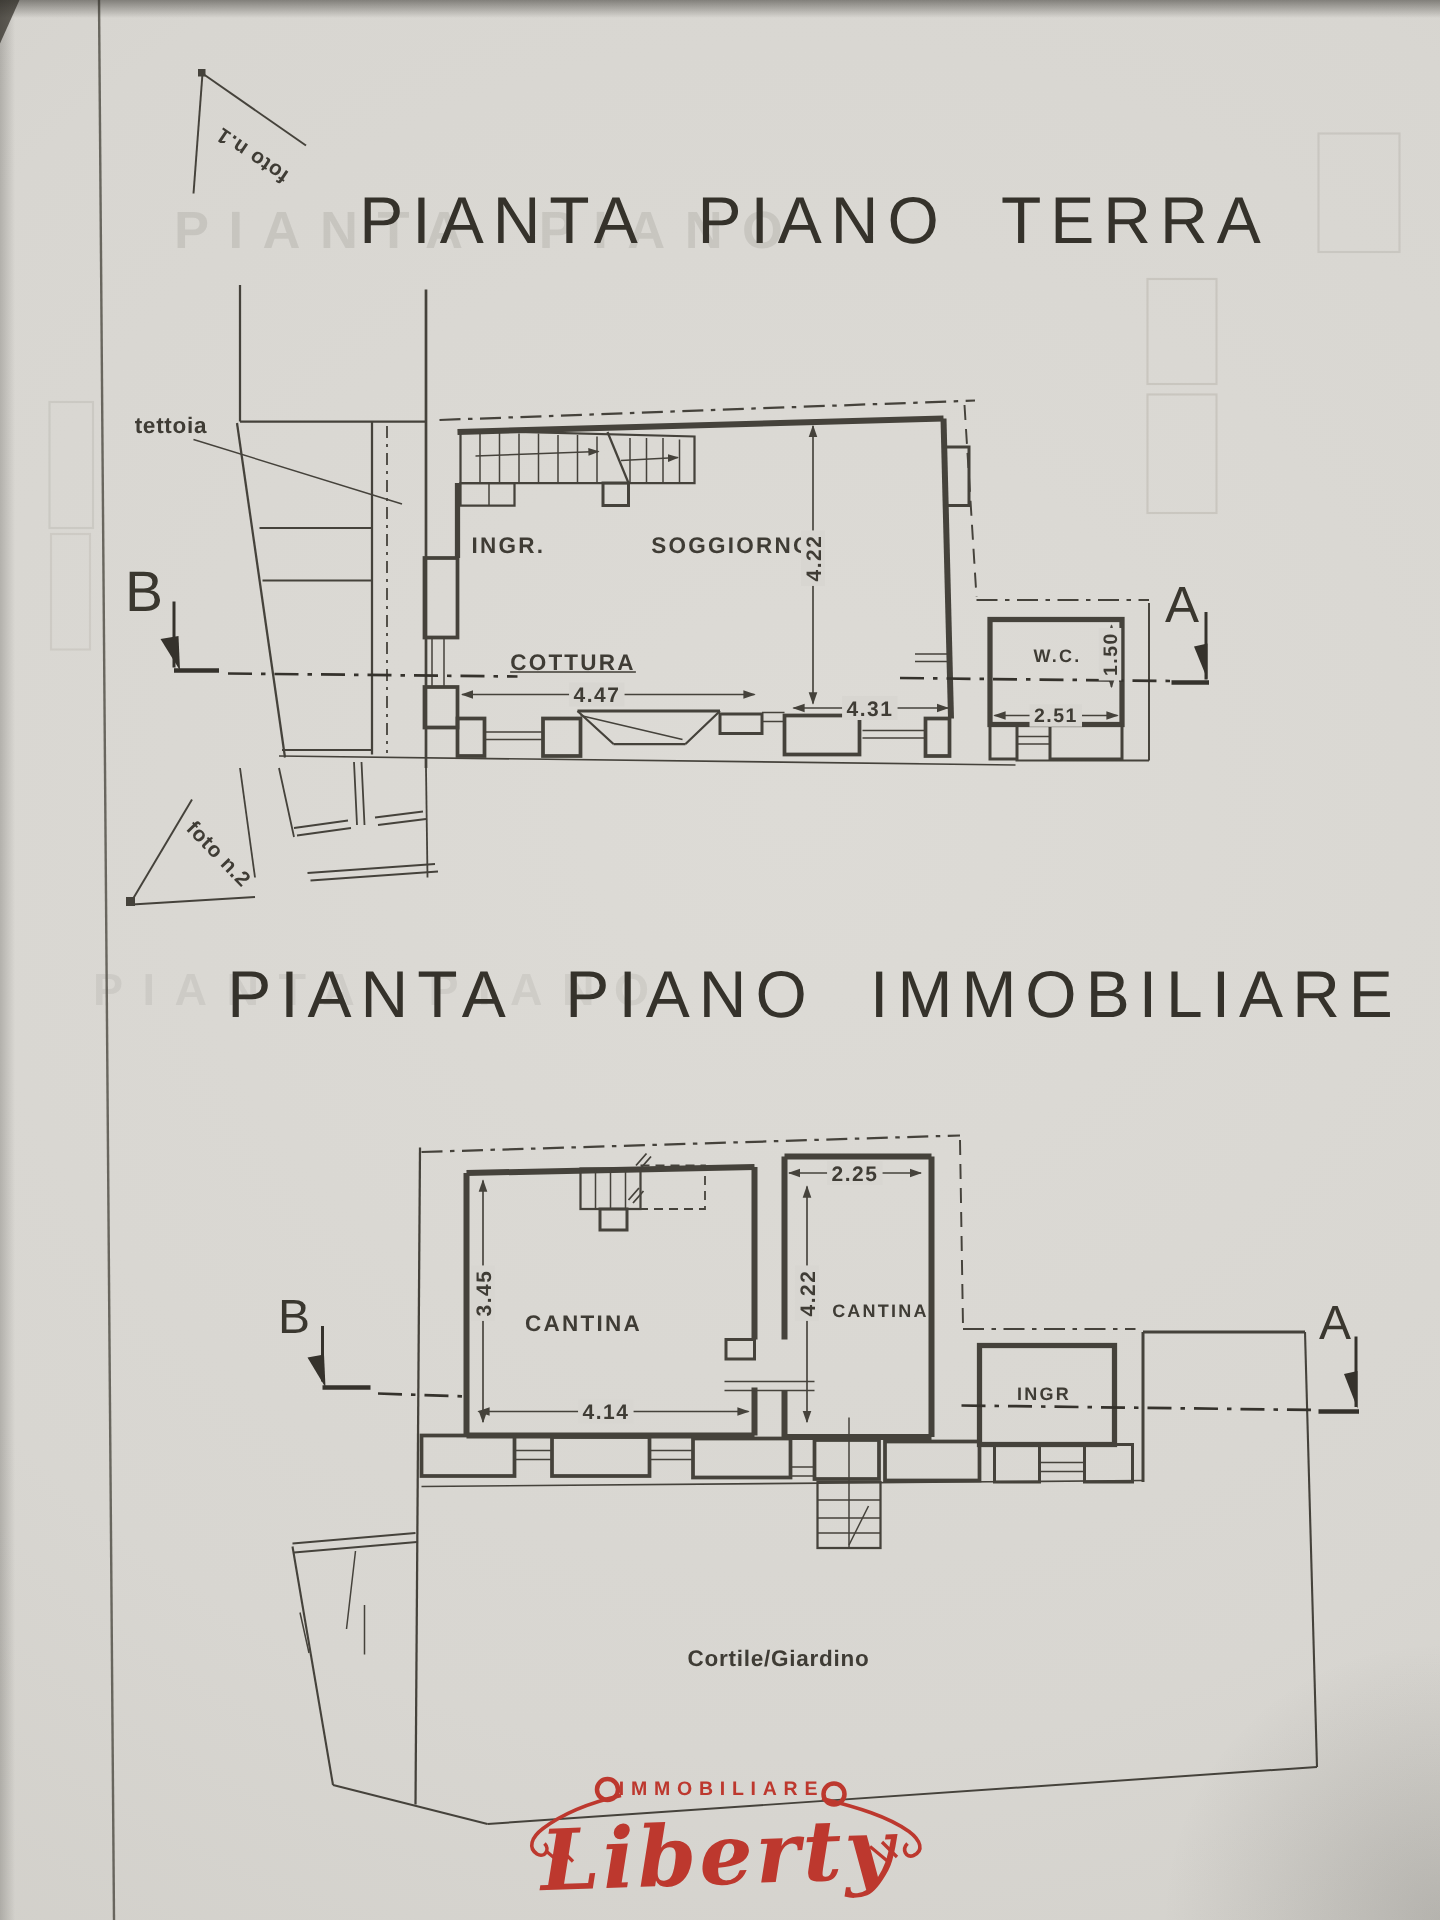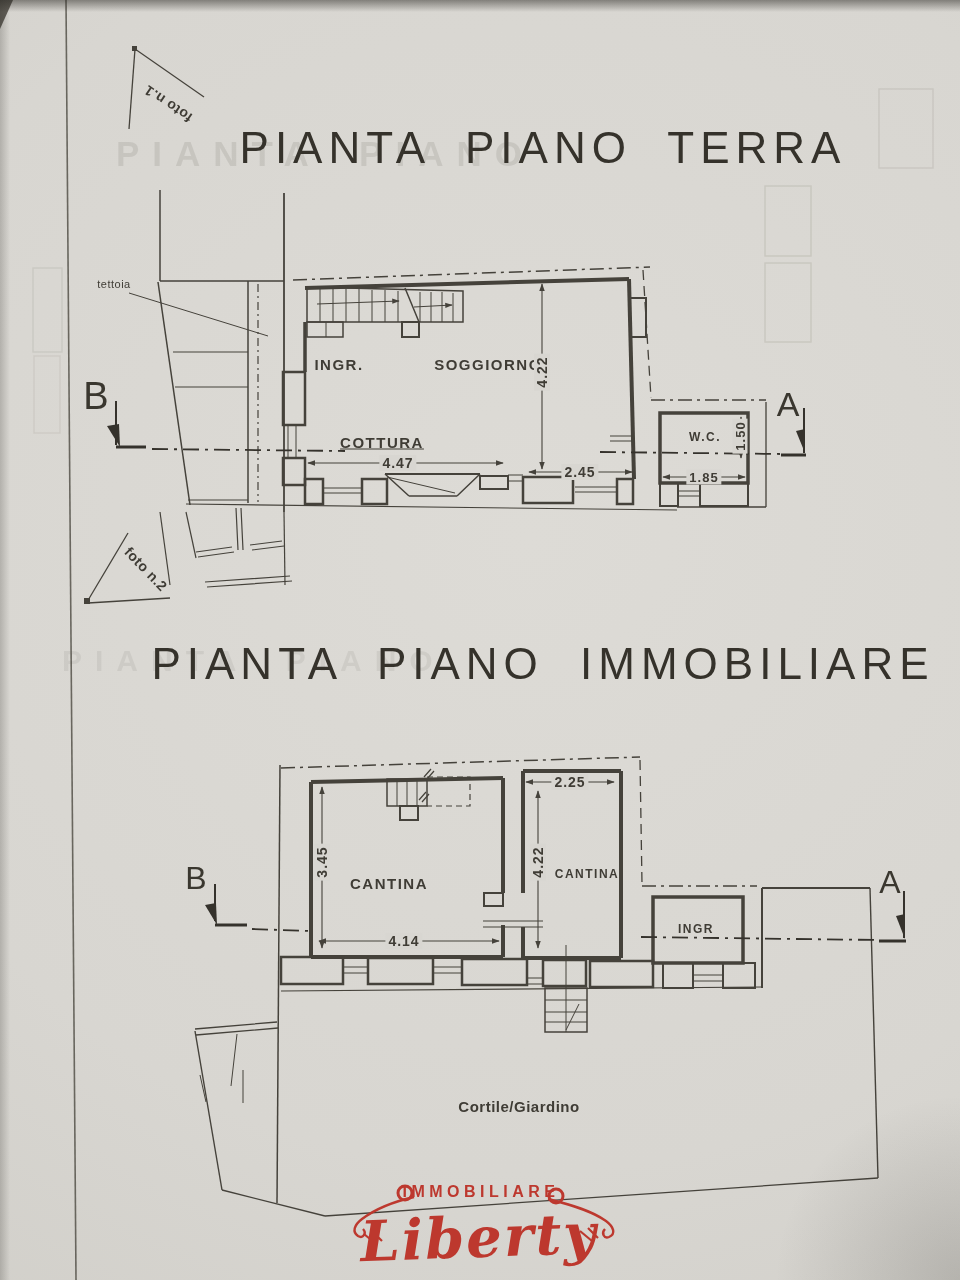--- a/index.html
+++ b/index.html
@@ -20,22 +20,22 @@
   .ghost{position:absolute;transform:none;font-size:35px;font-weight:700;letter-spacing:13px;word-spacing:16px;color:#55524a;opacity:.13;white-space:nowrap;}
   .ghost2{font-size:30px;opacity:.09;}
   .room{font-size:15px;font-weight:bold;letter-spacing:1.5px;}
   .room.sm{font-size:12px;}
   .dim{font-size:14px;font-weight:600;letter-spacing:1px;background:#d8d6d1;padding:0 3px;}
   .dim.v{transform:translate(-50%,-50%) rotate(-90deg);}
   .dim.sm{font-size:13px;}
   .sec{font-size:38px;font-weight:400;color:#3a372f;}
   .sec.sm{font-size:32px;}
   .photo{font-size:14px;font-weight:600;letter-spacing:.5px;}
-  .annex{font-size:11px;font-weight:400;letter-spacing:.5px;}
-  .logo-top{font-size:16px;font-weight:bold;letter-spacing:4.5px;color:#bd382e;}
+  .annex{font-size:15px;font-weight:700;letter-spacing:.5px;}
+  .logo-top{font-size:13px;font-weight:bold;letter-spacing:4.5px;color:#bd382e;}
   .logo-script{font-family:"DejaVu Serif",serif;font-style:italic;font-weight:bold;font-size:56px;
     color:#bd382e;transform:translate(-50%,-50%) rotate(-2deg);letter-spacing:2px;}
 </style>
 </head>
 <body>
 
 <div class="page">
 
   <svg class="linework" width="960" height="1280" viewBox="0 0 960 1280">
     <defs>
@@ -243,22 +243,22 @@
   <div class="lbl photo" style="left:168px;top:104px;transform:translate(-50%,-50%) rotate(214deg);">foto n.1</div>
   <div class="lbl annex" style="left:114px;top:284px;">tettoia</div>
   <div class="lbl sec" style="left:96px;top:396px;">B</div>
   <div class="lbl sec" style="left:788px;top:404px;font-size:34px;">A</div>
   <div class="lbl room" style="left:339px;top:364px;">INGR.</div>
   <div class="lbl room" style="left:488px;top:364px;">SOGGIORNO</div>
   <div class="lbl room" style="left:382px;top:442px;text-decoration:underline;">COTTURA</div>
   <div class="lbl room sm" style="left:705px;top:437px;">W.C.</div>
   <div class="lbl dim v" style="left:542px;top:372px;">4.22</div>
   <div class="lbl dim" style="left:398px;top:463px;">4.47</div>
-  <div class="lbl dim" style="left:580px;top:472px;">2.45</div>
-  <div class="lbl dim sm" style="left:704px;top:477px;">1.85</div>
+  <div class="lbl dim" style="left:580px;top:472px;">4.31</div>
+  <div class="lbl dim sm" style="left:704px;top:477px;">2.51</div>
   <div class="lbl dim v sm" style="left:740px;top:436px;">1.50</div>
 
   <div class="ghost ghost2" style="left:62px;top:644px;">PIANTA PIANO</div>
   <div class="lbl title" style="left:543px;top:664px;">PIANTA PIANO IMMOBILIARE</div>
   <div class="lbl photo" style="left:146px;top:569px;transform:translate(-50%,-50%) rotate(46deg);">foto n.2</div>
   <div class="lbl sec sm" style="left:196px;top:878px;">B</div>
   <div class="lbl sec sm" style="left:890px;top:882px;">A</div>
   <div class="lbl room" style="left:389px;top:883px;">CANTINA</div>
   <div class="lbl room sm" style="left:587px;top:874px;">CANTINA</div>
   <div class="lbl room sm" style="left:696px;top:929px;">INGR</div>

